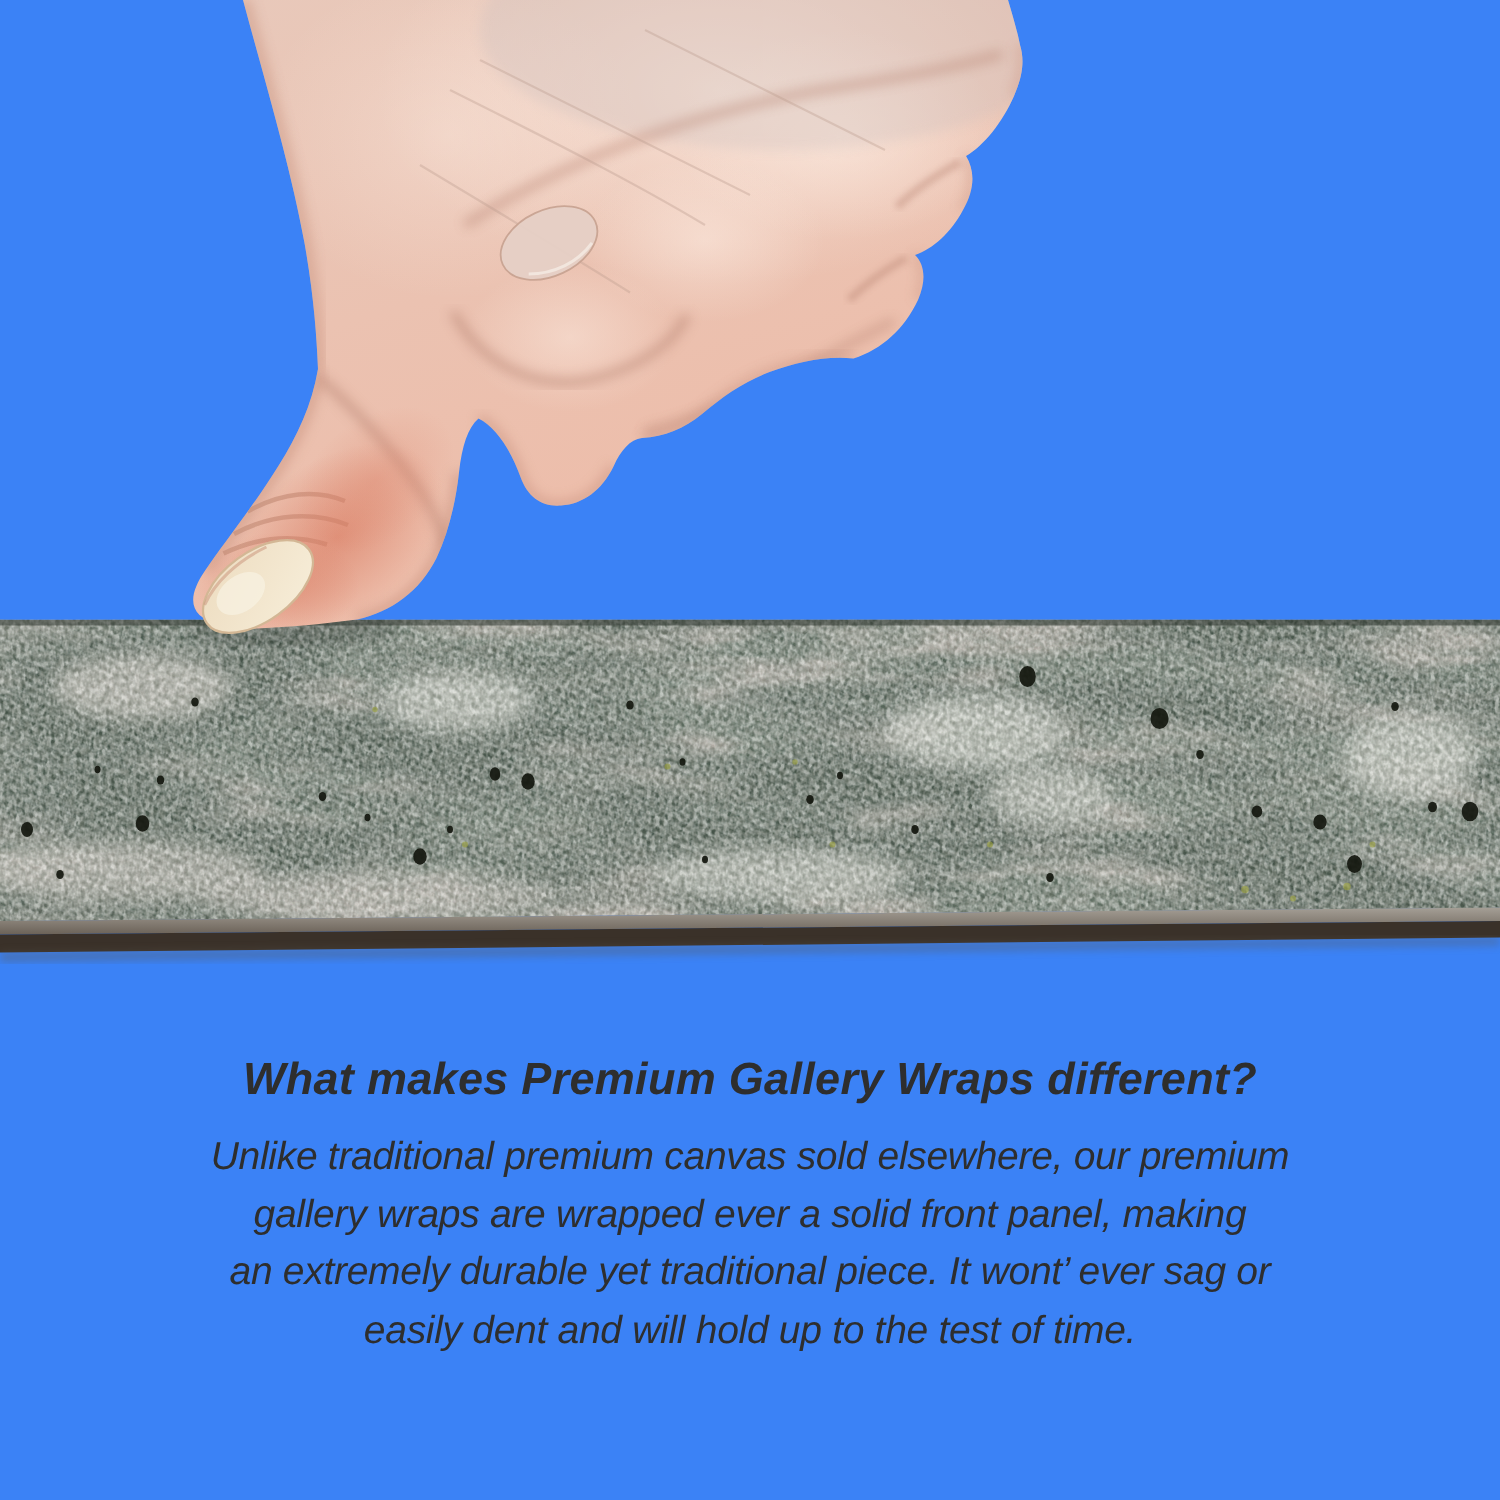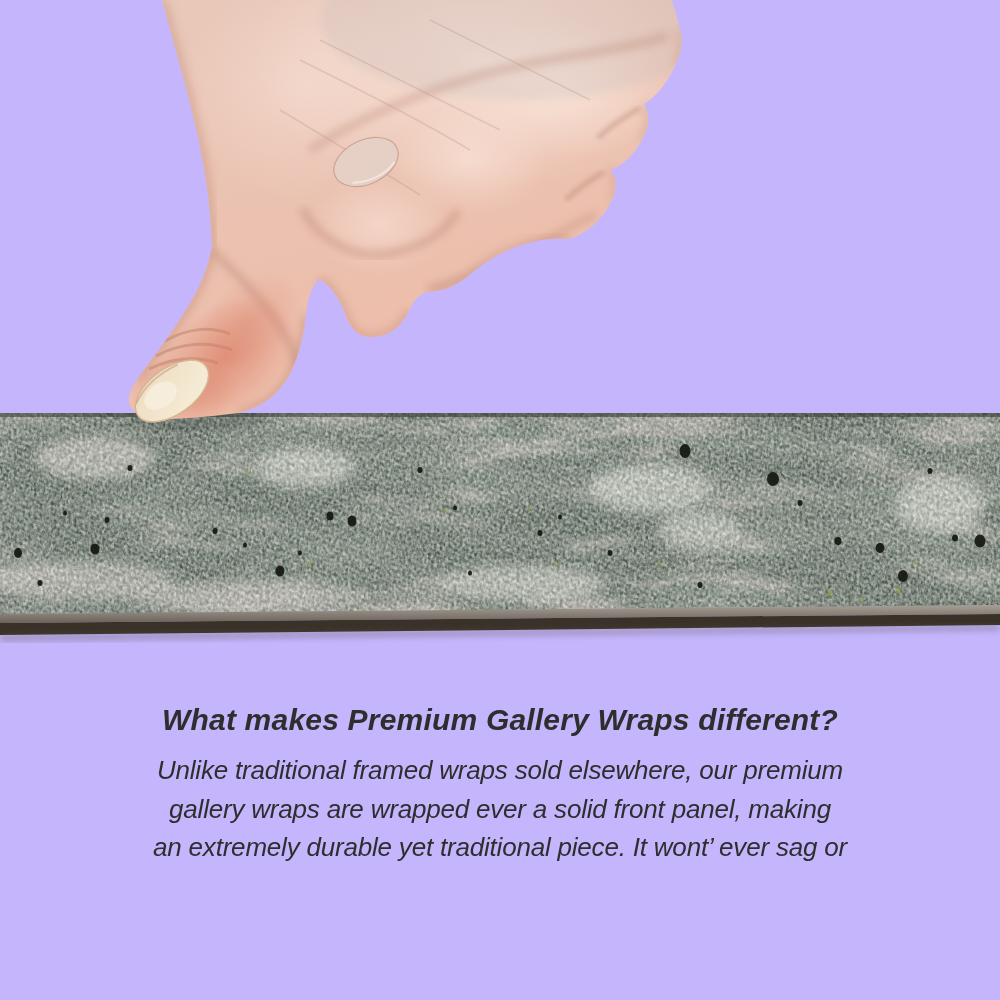--- a/index.html
+++ b/index.html
@@ -1,17 +1,17 @@
 <!DOCTYPE html>
 <html><head>
 <meta charset="utf-8">
 <style>
   html,body{margin:0;padding:0;background:#ffffff;}
   body{width:1000px;height:1000px;overflow:hidden;}
-  .stage{position:relative;width:1000px;height:1000px;background:#c4b5fd;
+  .stage{position:relative;width:1000px;height:1000px;background:#3b82f6;
          font-family:"Liberation Sans",sans-serif;}
   .hand-layer{position:absolute;top:0;left:0;width:1000px;height:440px;z-index:3;}
   .canvas-strip{position:absolute;top:413px;left:0;width:1000px;height:232px;z-index:2;}
   .info{position:absolute;top:701px;left:0;width:1000px;z-index:1;
         text-align:center;font-style:italic;color:#2e2e2e;}
   .info h2{margin:0 0 13px 0;font-size:30px;font-weight:600;line-height:37px;letter-spacing:.2px;}
   .info p{margin:0;font-size:26px;font-weight:500;line-height:38.5px;letter-spacing:-.2px;}
   svg{display:block;}
 </style>
 </head>
@@ -260,18 +260,19 @@
 
       <g transform="rotate(-25 366 162)">
         <ellipse cx="366" cy="162" rx="34" ry="22" fill="#e6d0c6" opacity="0.95" stroke="#c9a493" stroke-width="1.2"></ellipse>
         <path d="M 345,175 C 360,182 378,182 392,174" fill="none" stroke="#f5ebe3" stroke-width="2" opacity="0.8"></path>
       </g>
     </g>
   </svg>
 
   <div class="info">
     <h2>What makes Premium Gallery Wraps different?</h2>
-    <p>Unlike traditional framed wraps sold elsewhere, our premium</p>
+    <p>Unlike traditional premium canvas sold elsewhere, our premium</p>
     <p>gallery wraps are wrapped ever a solid front panel, making</p>
     <p>an extremely durable yet traditional piece. It wont’ ever sag or</p>
+    <p>easily dent and will hold up to the test of time.</p>
   </div>
 
 </div>
 
 </body></html>

